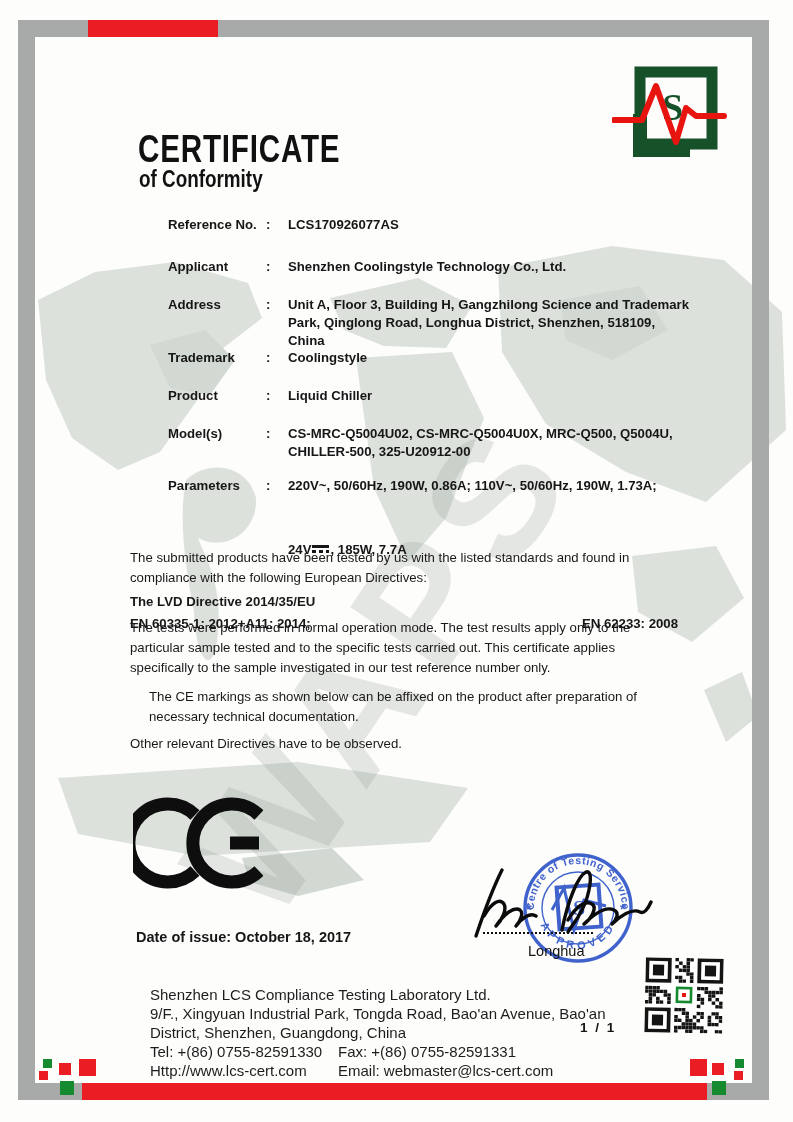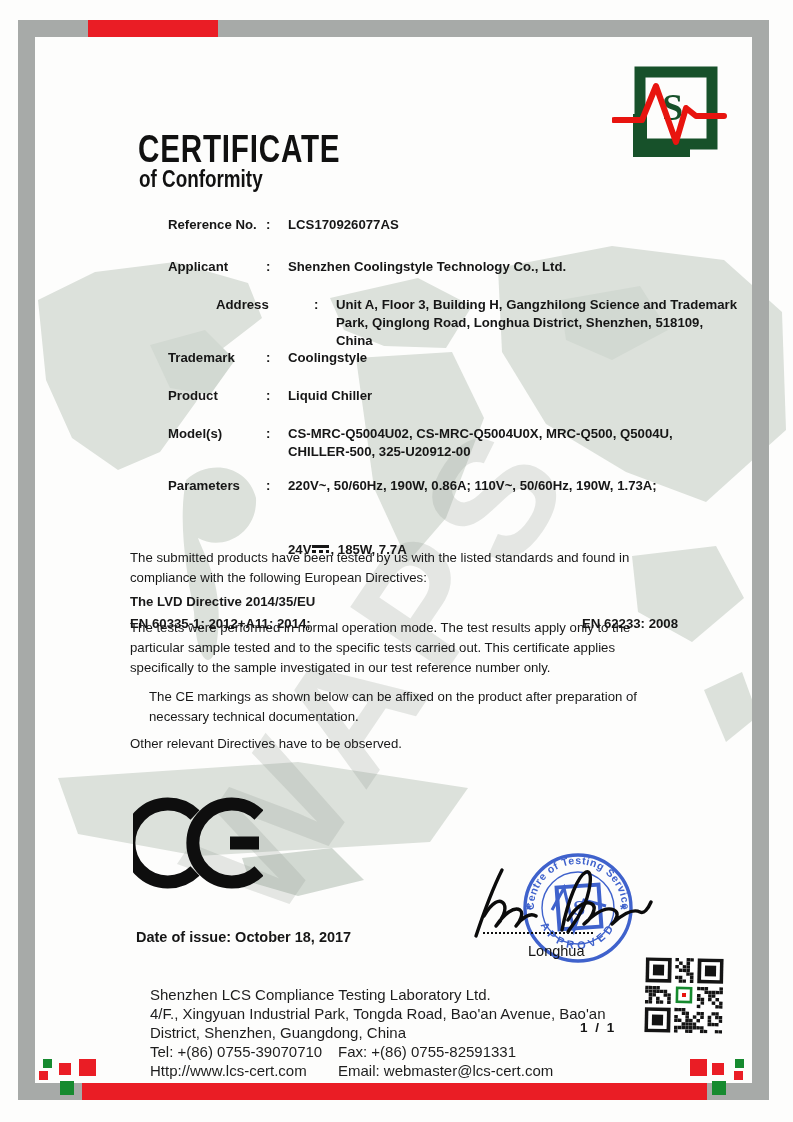--- a/index.html
+++ b/index.html
@@ -114,21 +114,21 @@
     <div class="frow" style="top:216px;">
       <span class="lbl">Reference No.</span>
       <span class="col">:</span>
       <span class="val">LCS170926077AS</span>
     </div>
     <div class="frow" style="top:258px;">
       <span class="lbl">Applicant</span>
       <span class="col">:</span>
       <span class="val">Shenzhen Coolingstyle Technology Co., Ltd.</span>
     </div>
-    <div class="frow" style="top:296px;margin-left:48px;">
+    <div class="frow" style="top:296px;">
       <span class="lbl">Address</span>
       <span class="col">:</span>
       <span class="val"><span>Unit A, Floor 3, Building H, Gangzhilong Science and Trademark</span><br><span>Park, Qinglong Road, Longhua District, Shenzhen, 518109, China</span></span>
     </div>
     <div class="frow" style="top:349px;">
       <span class="lbl">Trademark</span>
       <span class="col">:</span>
       <span class="val">Coolingstyle</span>
     </div>
     <div class="frow" style="top:387px;">
@@ -198,23 +198,23 @@
         <path d="M16,64 C24,50 32,46 36,52 C39,58 34,68 28,74 C36,62 46,54 52,58 C56,61 52,70 48,74 C54,66 62,60 68,64"></path>
         <path d="M94,78 C100,48 110,24 118,20 C126,17 122,42 114,58 C108,70 102,76 100,80"></path>
         <path d="M100,68 C108,54 118,48 124,52 C130,56 122,68 116,72 C126,62 138,54 146,58 C152,61 148,68 144,72 C152,64 164,56 172,60 C176,62 180,57 183,50"></path>
       </g>
     </svg>
     <div class="dotline"></div>
     <div class="manager">Longhua</div>
 
     <div class="footer">
       <div>Shenzhen LCS Compliance Testing Laboratory Ltd.</div>
-      <div>4/F., Xingyuan Industrial Park, Tongda Road, Bao'an Avenue, Bao'an District, Shenzhen, Guangdong, China</div>
+      <div>9/F., Xingyuan Industrial Park, Tongda Road, Bao'an Avenue, Bao'an District, Shenzhen, Guangdong, China</div>
       <div class="cols">
-        <span class="c1">Tel: +(86) 0755-39070710</span>
+        <span class="c1">Tel: +(86) 0755-82591330</span>
         <span>Fax: +(86) 0755-82591331</span>
       </div>
       <div class="cols">
         <span class="c1">Http://www.lcs-cert.com</span>
         <span>Email: webmaster@lcs-cert.com</span>
       </div>
     </div>
     <div class="pageno">1 / 1</div>
 
     <svg class="qr" width="78" height="75" viewBox="0 0 78 75">

